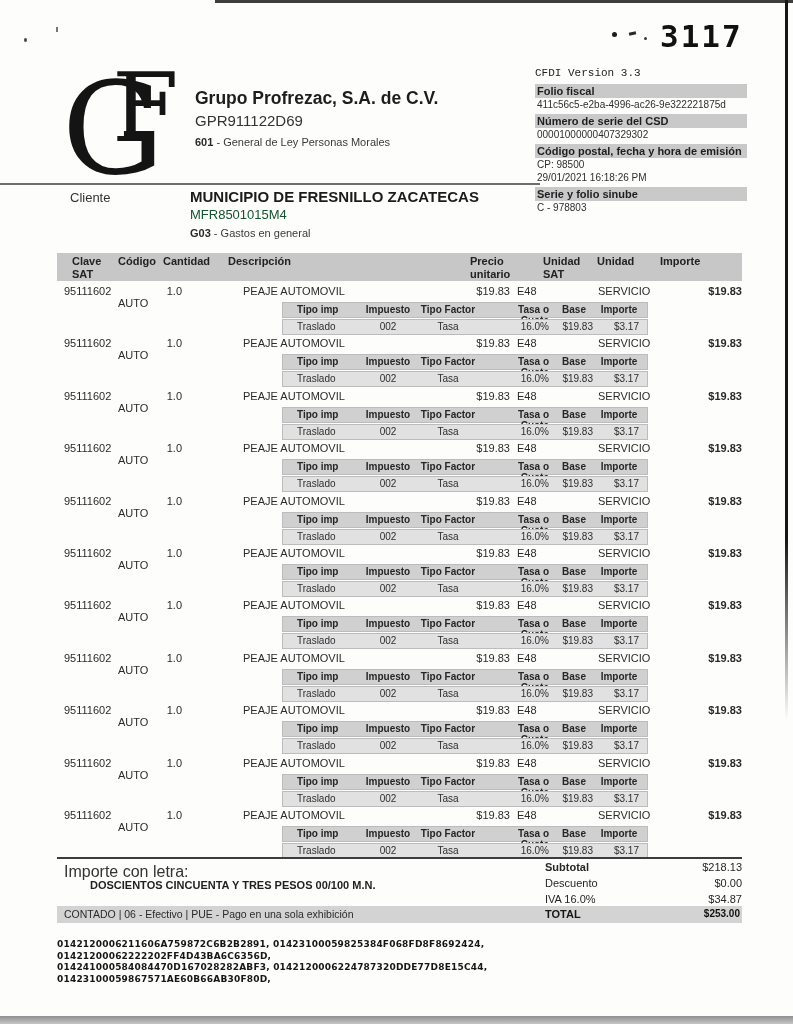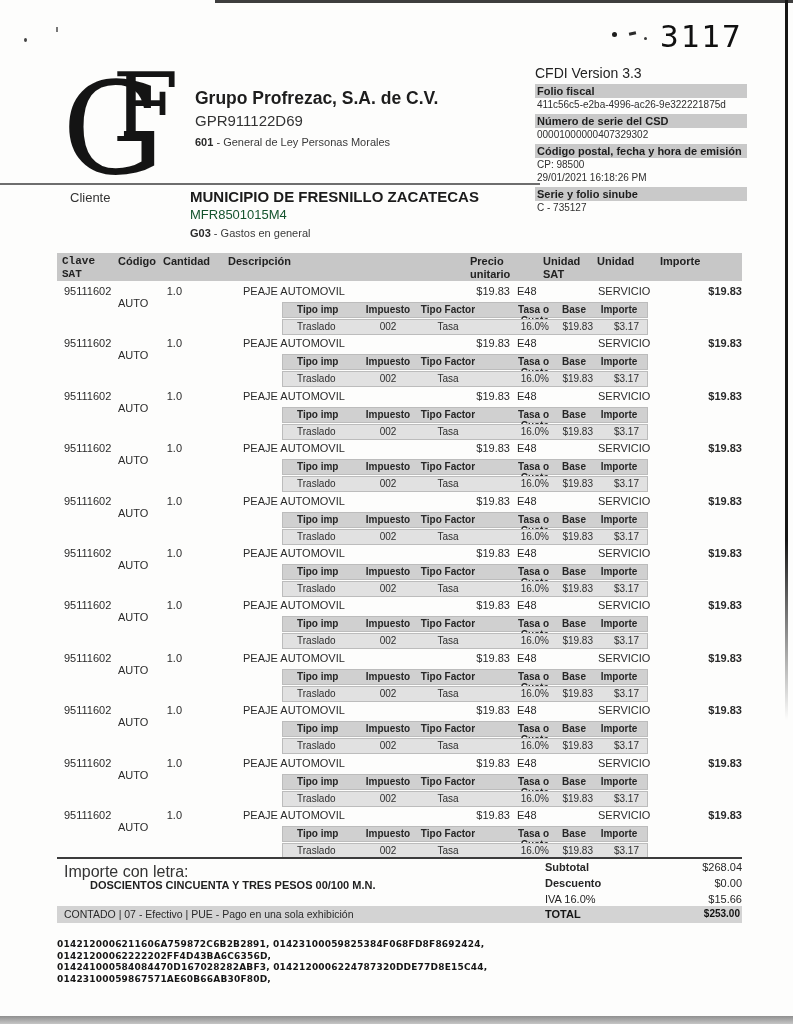--- a/index.html
+++ b/index.html
@@ -28,50 +28,50 @@
     background:linear-gradient(#8f8f8f,#c6c6c6);}
   .speck1{position:absolute;left:24px;top:38px;width:3px;height:4px;background:#444;border-radius:50%;}
   .speck2{position:absolute;left:56px;top:27px;width:2px;height:5px;background:#777;}
   .stamp-dot1{position:absolute;left:612px;top:32px;width:5px;height:5px;background:#1d1d1d;border-radius:50%;}
   .stamp-dash{position:absolute;left:629px;top:32px;width:7px;height:3px;background:#2a2a2a;transform:rotate(-12deg);}
   .stamp-dot2{position:absolute;left:644px;top:37px;width:3px;height:3px;background:#3a3a3a;border-radius:50%;}
   
   .stamp-number{
     position:absolute;left:660px;top:18px;width:125px;
     font-family:"DejaVu Sans Mono", monospace;
-    font-size:31px;font-weight:400;letter-spacing:2px;color:#111;
+    font-size:31px;font-weight:700;letter-spacing:2px;color:#111;
   }
   
   .logo{position:absolute;left:68px;top:66px;width:122px;height:124px;font-family:"DejaVu Serif", serif;color:#141414;}
   .logo .g{position:absolute;left:-6px;top:2px;font-size:128px;line-height:.95;}
   .logo .f{position:absolute;left:44px;top:-6px;font-size:96px;line-height:1;}
   
   .issuer-name{position:absolute;left:195px;top:88px;font-size:17.5px;font-weight:700;color:#1d1d1d;}
   .issuer-rfc{position:absolute;left:195px;top:112px;font-size:15px;color:#333;}
   .issuer-regime{position:absolute;left:195px;top:136px;font-size:11px;color:#3a3a3a;}
   .issuer-regime b{font-weight:700;color:#2a2a2a;}
   
   .cfdi-panel{position:absolute;left:535px;top:66px;width:212px;font-size:10.5px;}
-  .cfdi-version{position:relative;height:15px;line-height:15px;font-size:14px;color:#222;}
+  .cfdi-version{position:relative;height:15px;line-height:15px;font-size:11px;color:#222;font-family:Liberation Mono, monospace;}
   .cfdi-version::after{content:"";position:absolute;right:0;top:1px;width:75px;height:13px;background:var(--label-bg);opacity:.8;z-index:-1;}
   .cfdi-label{background:var(--label-bg);font-weight:700;font-size:11px;color:#1e1e1e;
     height:14px;line-height:14px;margin-top:3px;padding-left:2px;}
   .cfdi-value{font-size:10px;color:#2e2e2e;line-height:13px;padding-left:2px;}
   .cfdi-value:empty{display:none;}
   
   .divider{position:absolute;left:0;top:183px;width:540px;height:2px;background:#6e6e6e;}
   .client-label{position:absolute;left:70px;top:190px;font-size:13px;color:#333;}
   .client-name{position:absolute;left:190px;top:188px;font-size:15px;font-weight:700;color:#1b1b1b;}
   .client-rfc{position:absolute;left:190px;top:207px;font-size:13px;color:#14532d;}
   .client-use{position:absolute;left:190px;top:227px;font-size:11px;color:#3a3a3a;}
   .client-use b{font-weight:700;color:#2a2a2a;}
   
   .thead{position:absolute;left:57px;top:253px;width:685px;height:28px;background:var(--table-header-bg);}
   .thead span{position:absolute;top:2px;font-size:11px;font-weight:700;color:#222;line-height:1.15;}
-  .th-clave{left:5px;width:40px;font-family:Liberation Mono, monospace;}
+  .th-clave{left:15px;width:40px;}
   .th-codigo{left:61px;}
   .th-cantidad{left:106px;}
   .th-desc{left:171px;}
   .th-precio{left:413px;width:52px;}
   .th-usat{left:486px;width:44px;}
   .th-unidad{left:540px;}
   .th-importe{left:603px;}
   
   .items{position:absolute;left:57px;top:283px;width:685px;}
   .item-block{position:relative;height:52.4px;}
@@ -99,21 +99,21 @@
   .tx-importe{left:316px;width:40px;text-align:right;}
   .tax-head .tx-importe{text-align:center;}
   
   .totals-rule{position:absolute;left:57px;top:857px;width:685px;height:2px;background:#3c3c3c;}
   .words-label{position:absolute;left:64px;top:863px;font-size:16px;color:#333;}
   .words{position:absolute;left:64px;top:879px;font-size:11px;font-weight:700;color:#1f1f1f;padding-left:26px;}
   .tot-row{position:absolute;left:545px;width:197px;font-size:11px;}
   .tot-row .lbl{position:absolute;left:0;}
   .tot-row .val{position:absolute;right:0;text-align:right;}
   .tot-sub{top:861px;}  .tot-sub .lbl{font-weight:700;}
-  .tot-desc{top:877px;} .tot-desc .lbl{font-weight:700;text-align:center;}
+  .tot-desc{top:877px;} .tot-desc .lbl{font-weight:400;text-align:center;}
   .tot-iva{top:893px;}
   .payment-bar{position:absolute;left:57px;top:906px;width:685px;height:17px;background:var(--total-bar-bg);}
   .payment-text{position:absolute;left:7px;top:2px;font-size:10.5px;color:#2a2a2a;}
   .total-label{position:absolute;left:488px;top:2px;font-size:11px;font-weight:700;color:#151515;}
   .total-value{position:absolute;right:2px;top:2px;font-size:10px;font-weight:700;color:#111;}
   
   .hashes{position:absolute;left:57px;top:939px;width:620px;
     font-family:"DejaVu Sans", sans-serif;font-size:9px;font-weight:700;
     color:#161616;letter-spacing:.2px;line-height:11.5px;}
 </style>
@@ -154,21 +154,21 @@
       <div class="cfdi-value">00001000000407329302</div>
 
     </div>
     <div>
       <div class="cfdi-label">Código postal, fecha y hora de emisión</div>
       <div class="cfdi-value">CP: 98500</div>
       <div class="cfdi-value">29/01/2021 16:18:26 PM</div>
     </div>
     <div>
       <div class="cfdi-label">Serie y folio sinube</div>
-      <div class="cfdi-value">C - 735127</div>
+      <div class="cfdi-value">C - 978803</div>
 
     </div>
   </div>
 
   <div class="divider"></div>
   <div class="client-label">Cliente</div>
   <div class="client-name">MUNICIPIO DE FRESNILLO ZACATECAS</div>
   <div class="client-rfc">MFR8501015M4</div>
   <div class="client-use"><b>G03</b><span> - Gastos en general</span></div>
 
@@ -503,33 +503,33 @@
       </div>
     </div>
   </div>
 
   <div class="totals-rule"></div>
   <div class="words-label">Importe con letra:</div>
   <div class="words">DOSCIENTOS CINCUENTA Y TRES PESOS 00/100 M.N.</div>
 
   <div class="tot-row tot-sub">
     <span class="lbl">Subtotal</span>
-    <span class="val">$268.04</span>
+    <span class="val">$218.13</span>
   </div>
   <div class="tot-row tot-desc">
     <span class="lbl">Descuento</span>
     <span class="val">$0.00</span>
   </div>
   <div class="tot-row tot-iva">
     <span class="lbl">IVA 16.0%</span>
-    <span class="val">$15.66</span>
+    <span class="val">$34.87</span>
   </div>
 
   <div class="payment-bar">
-    <span class="payment-text">CONTADO  |  07 - Efectivo  |  PUE - Pago en una sola exhibición</span>
+    <span class="payment-text">CONTADO  |  06 - Efectivo  |  PUE - Pago en una sola exhibición</span>
     <span class="total-label">TOTAL</span>
     <span class="total-value">$253.00</span>
   </div>
 
   <div class="hashes">
     <div>0142120006211606A759872C6B2B2891, 01423100059825384F068FD8F8692424, 01421200062222202FF4D43BA6C6356D,</div>
     <div>014241000584084470D167028282ABF3, 0142120006224787320DDE77D8E15C44, 01423100059867571AE60B66AB30F80D,</div>
   </div>
 
 </div>

